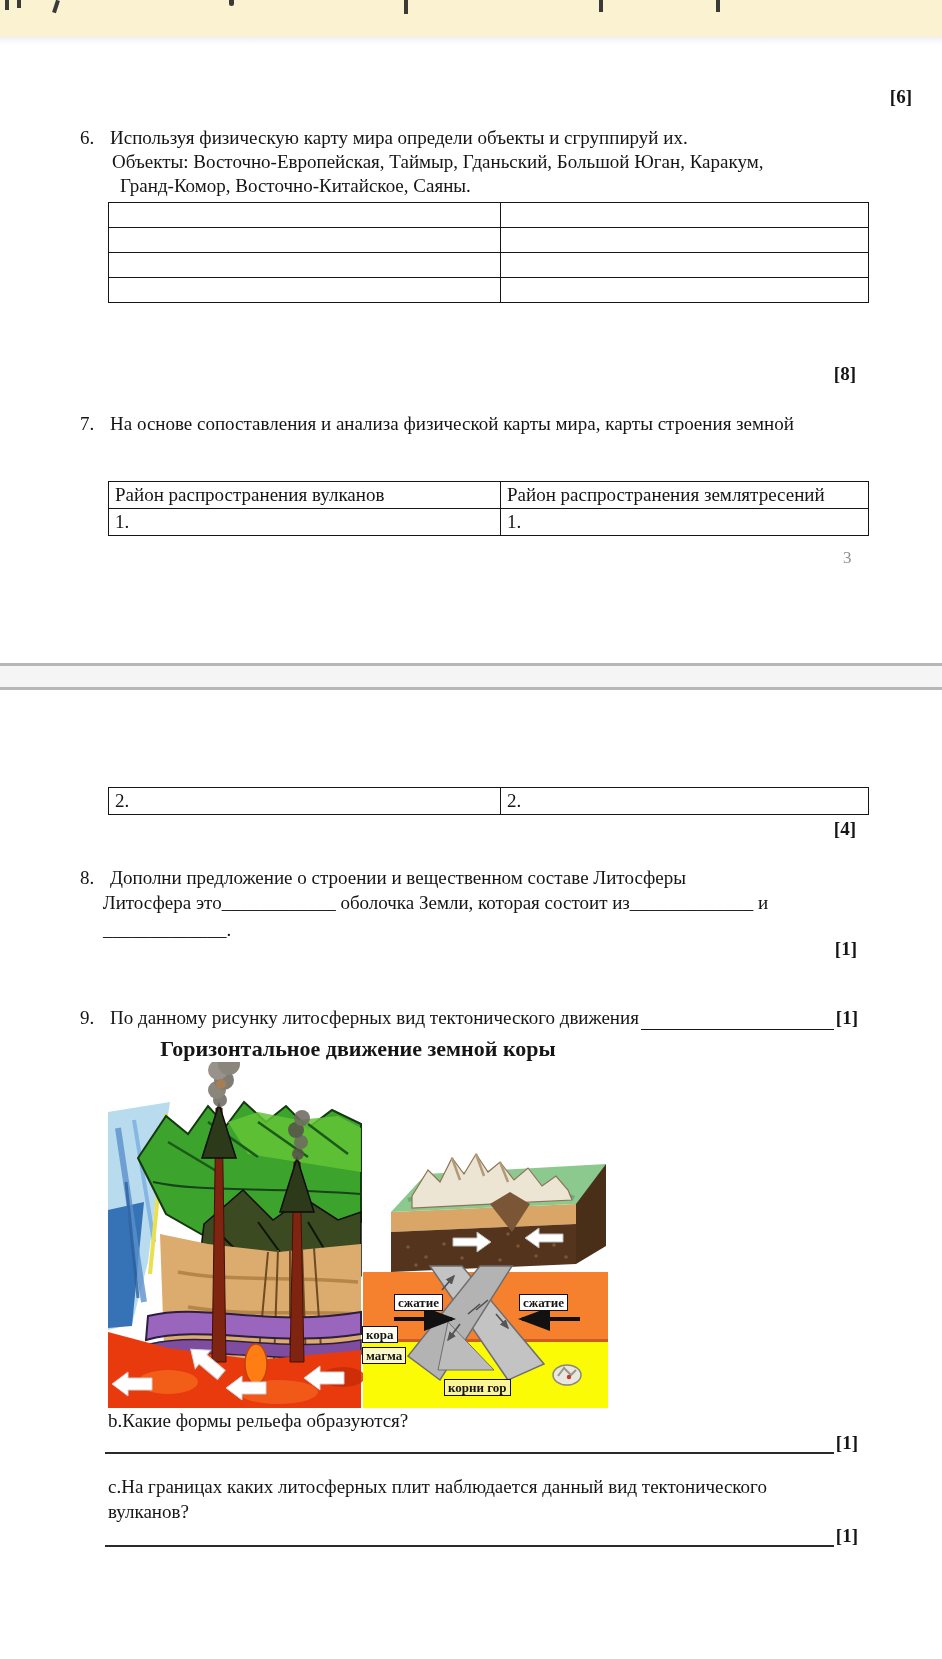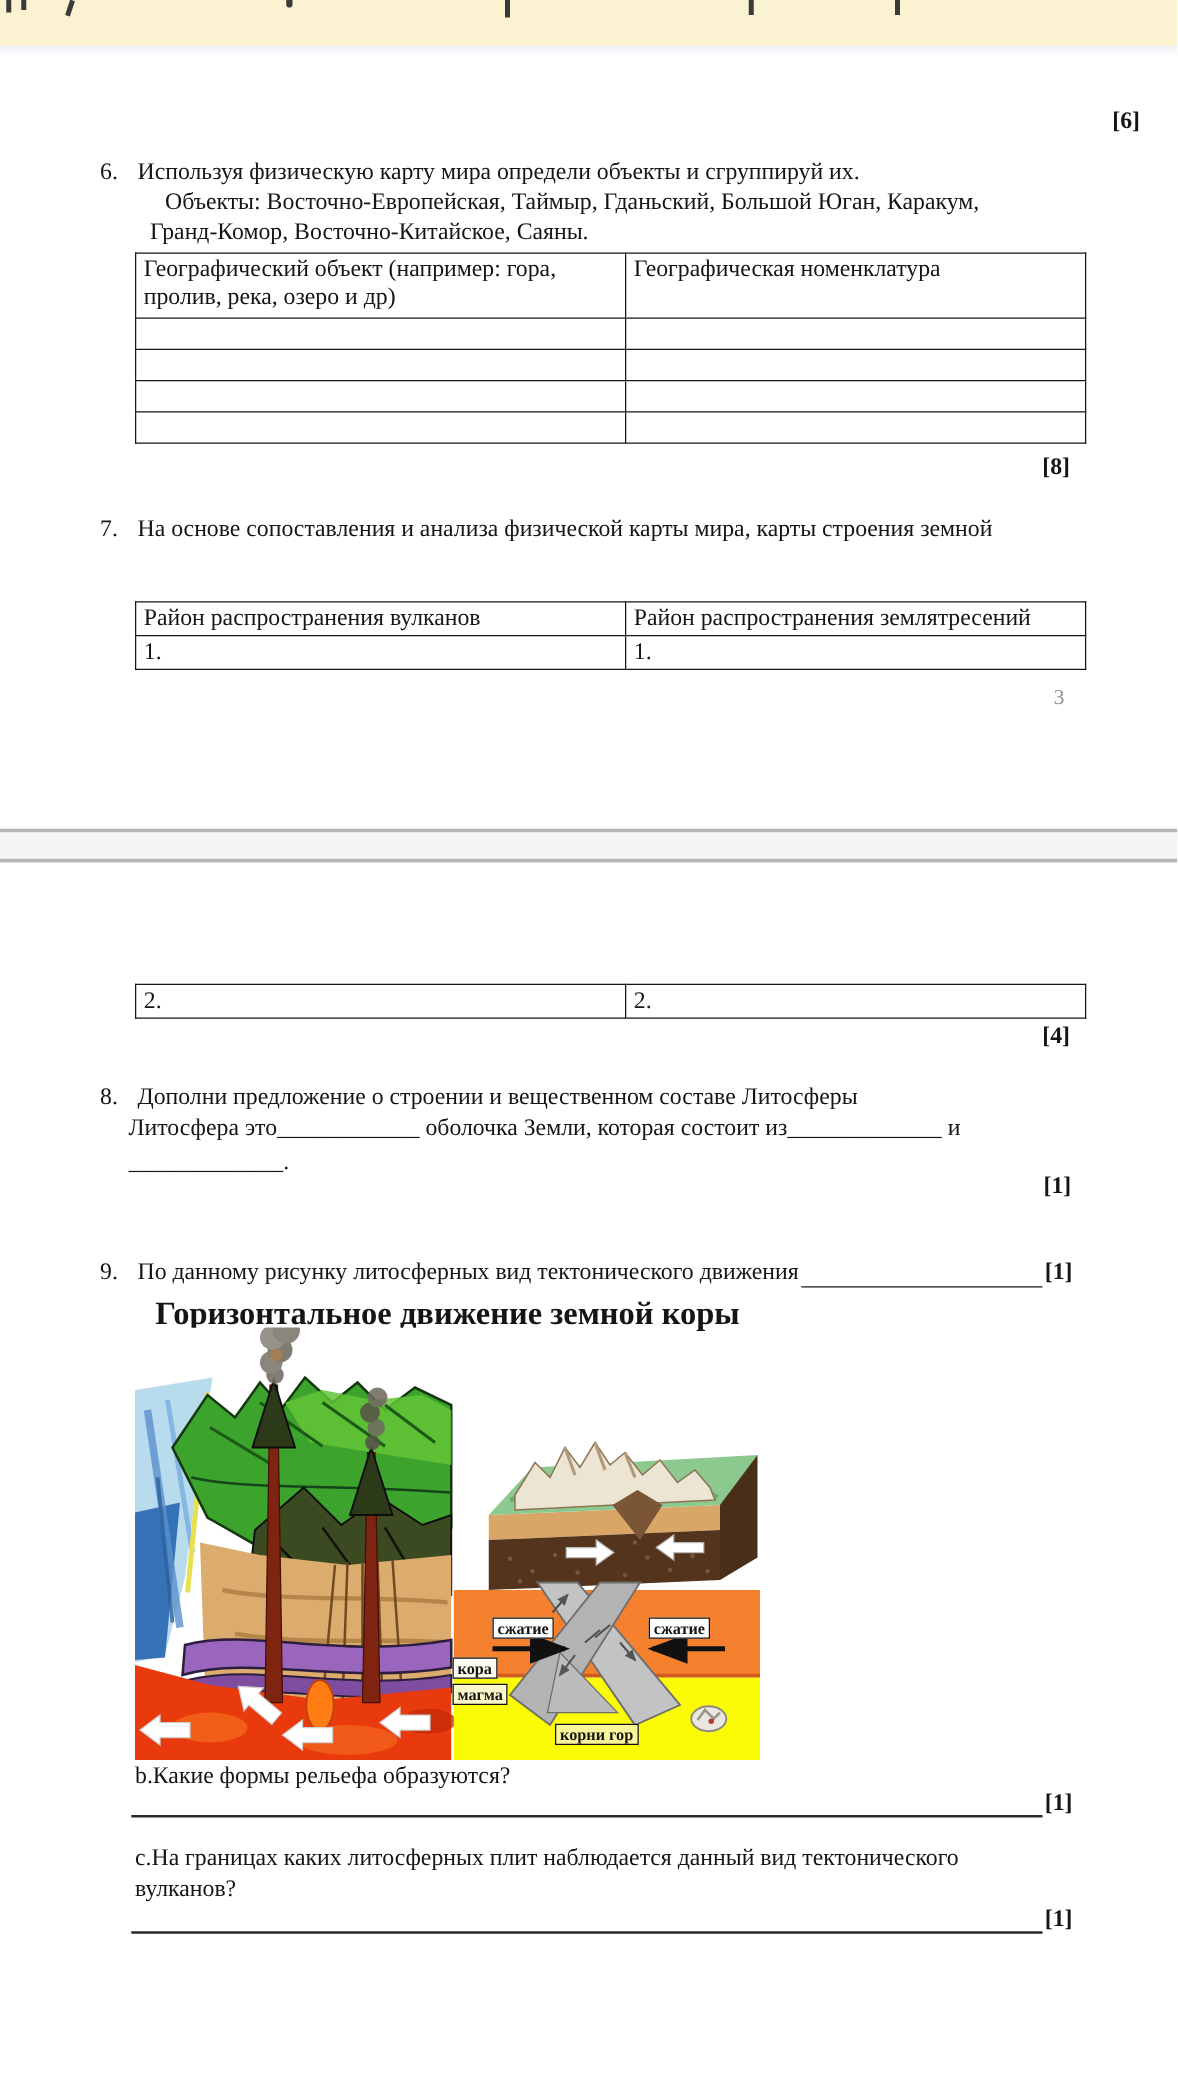--- a/index.html
+++ b/index.html
@@ -27,21 +27,21 @@
   .pbreak .edge{height:3px;background:#b7b7b7;}
   .pbreak .mid{height:21px;background:#f5f5f5;}
   
   .qrow{position:absolute;display:flex;align-items:flex-end;font-size:19px;line-height:24px;}
   .blankline{flex:1;border-bottom:1.6px solid #161616;height:22px;margin:0 2px;}
   .qrow .pt{font-weight:bold;white-space:nowrap;}
   
   .ansrow{position:absolute;display:flex;align-items:flex-end;font-size:19px;}
   .ansrow .line{flex:1;border-bottom:2px solid #2a2a2a;height:24px;}
   .ansrow .pt{font-weight:bold;margin-left:2px;white-space:nowrap;}
-  .figtitle{position:absolute;font-weight:bold;font-size:26px;text-align:center;}
+  .figtitle{position:absolute;font-weight:bold;font-size:22px;text-align:center;}
   .figure-svg{position:absolute;}
   .caption{position:absolute;font-weight:bold;font-size:19.5px;line-height:26px;
     text-align:center;white-space:pre;}
   .diaglabel{position:absolute;font-weight:bold;font-size:13px;line-height:15px;
     border:1.5px solid #111;padding:0 3px;white-space:nowrap;
     font-family:"Liberation Serif","DejaVu Serif",serif;}
 </style>
 </head>
 <body>
 
@@ -54,33 +54,29 @@
     <div class="frag" style="left:229px;top:0;width:5px;height:6px;border-radius:0 0 3px 3px"></div>
     <div class="frag" style="left:404px;top:0;width:4px;height:14px"></div>
     <div class="frag" style="left:599px;top:0;width:4px;height:12px"></div>
     <div class="frag" style="left:716px;top:0;width:4px;height:12px"></div>
   </div>
   <div class="understrip"></div>
 
   <div class="pts" style="top:86px;right:30px">[6]</div>
 
   <div class="tline" style="left:80px;top:126px"><span class="qnum">6.</span><span>Используя физическую карту мира определи объекты и сгруппируй их.</span></div>
-  <div class="tline" style="left:132px;top:150px">Объекты: Восточно-Европейская, Таймыр, Гданьский, Большой Юган, Каракум,</div>
+  <div class="tline" style="left:112px;top:150px">Объекты: Восточно-Европейская, Таймыр, Гданьский, Большой Юган, Каракум,</div>
   <div class="tline" style="left:120px;top:174px">Гранд-Комор, Восточно-Китайское, Саяны.</div>
 
   <table class="sheet" style="left:108px;top:202px;width:760px">
     <colgroup>
         <col style="width:392px">
         <col style="width:368px">
       </colgroup>
     <tbody>
-        <tr style="height:52px">
-      <td>Географический объект (например: гора, пролив, река, озеро  и др)</td>
-      <td>Географическая номенклатура</td>
-    </tr>
     <tr style="height:25px">
           <td></td>
           <td></td>
         </tr>
     <tr style="height:25px">
           <td></td>
           <td></td>
         </tr>
     <tr style="height:25px">
           <td></td>

